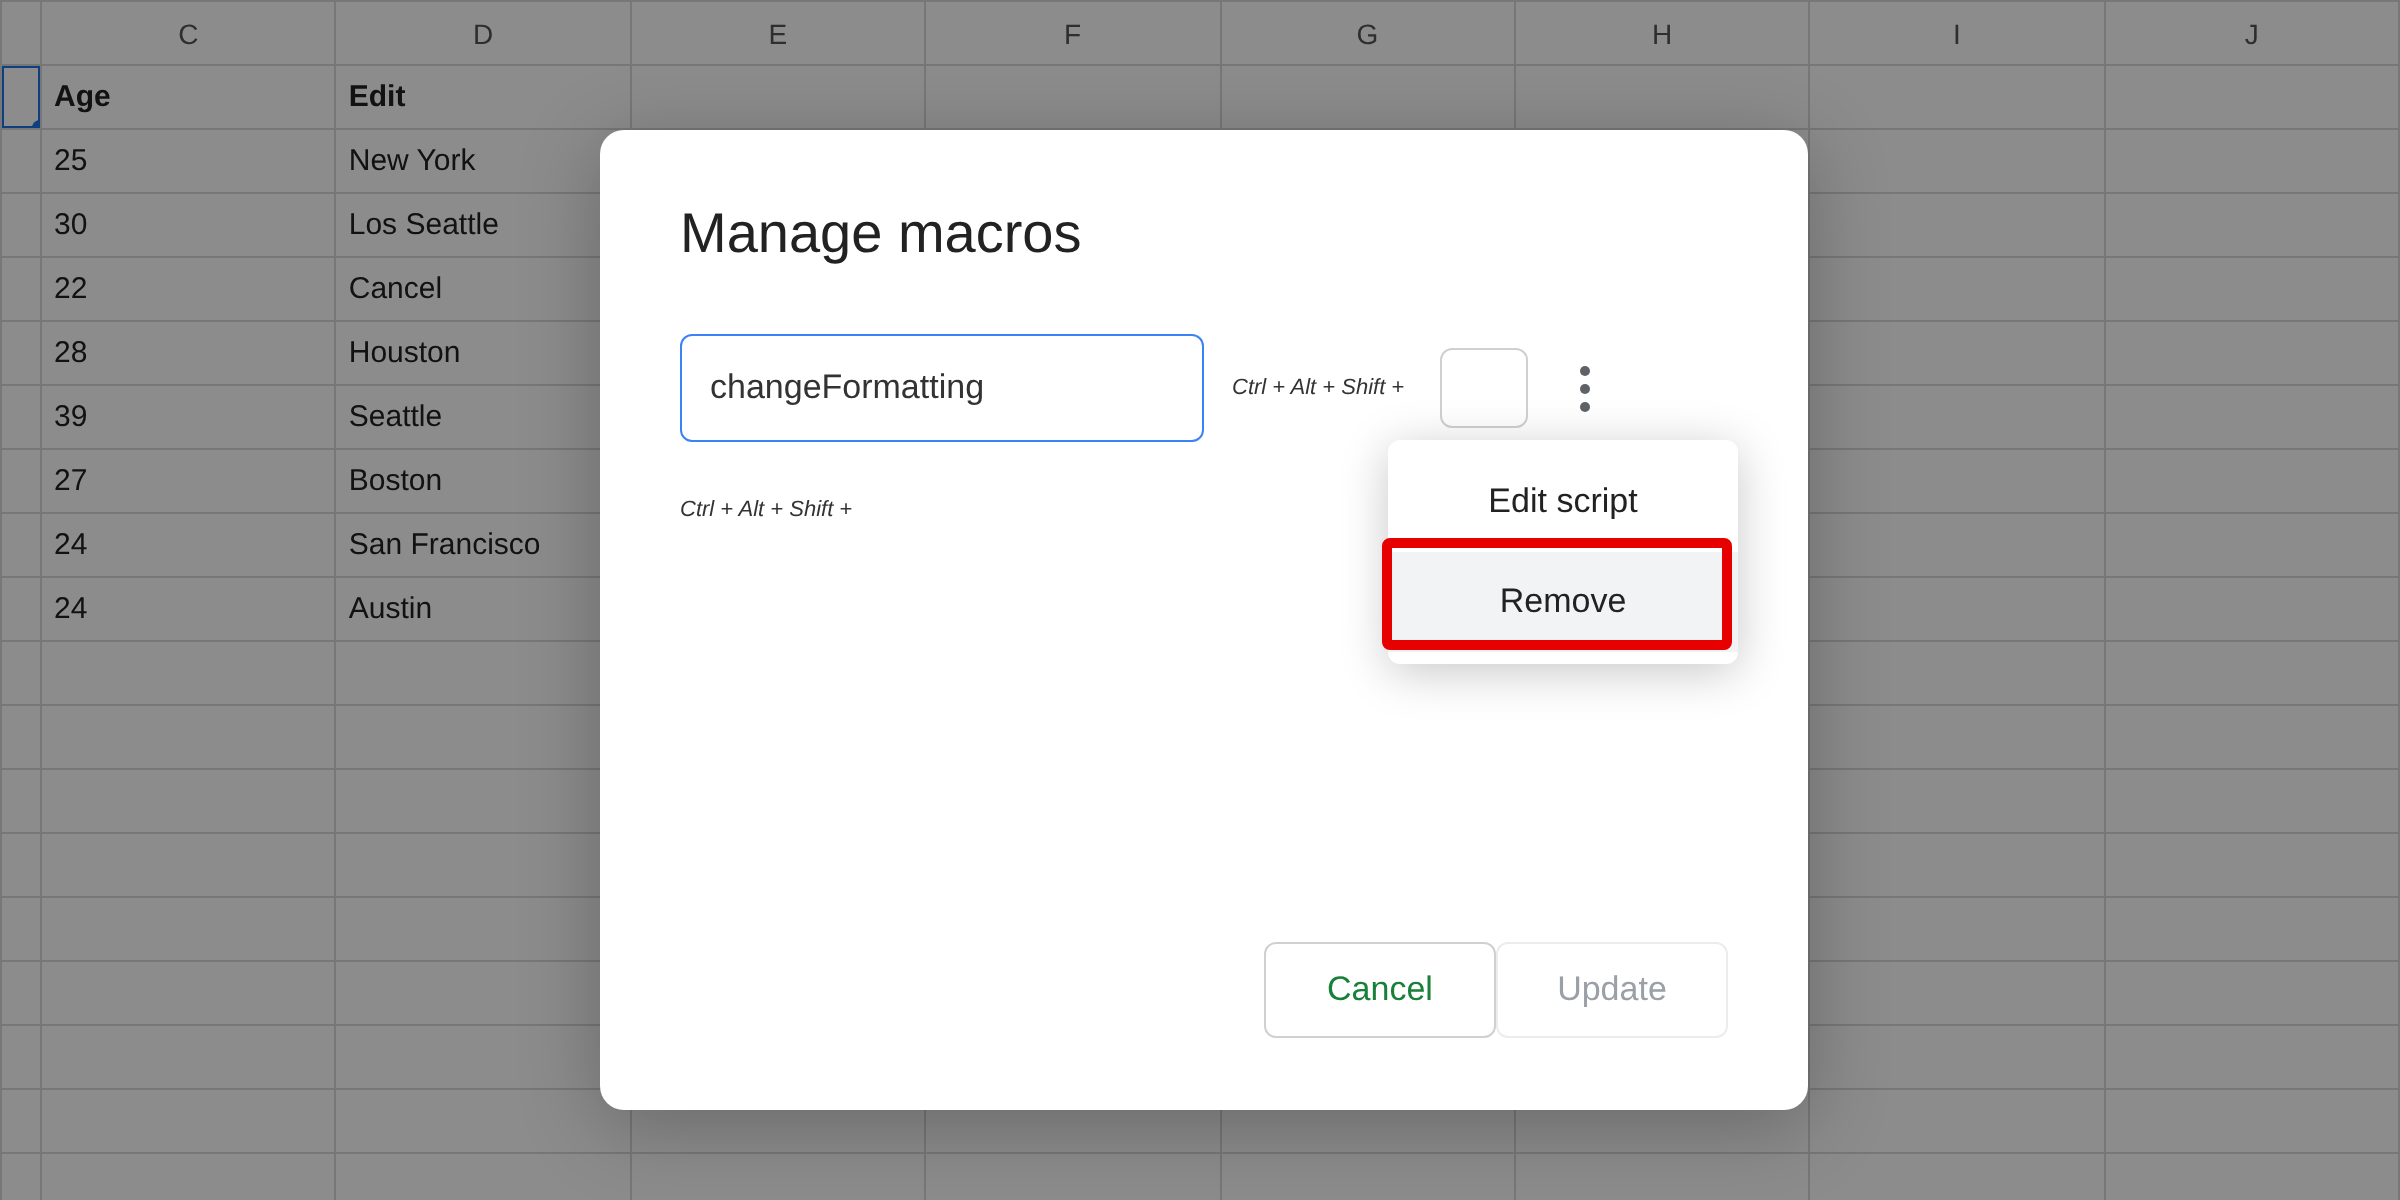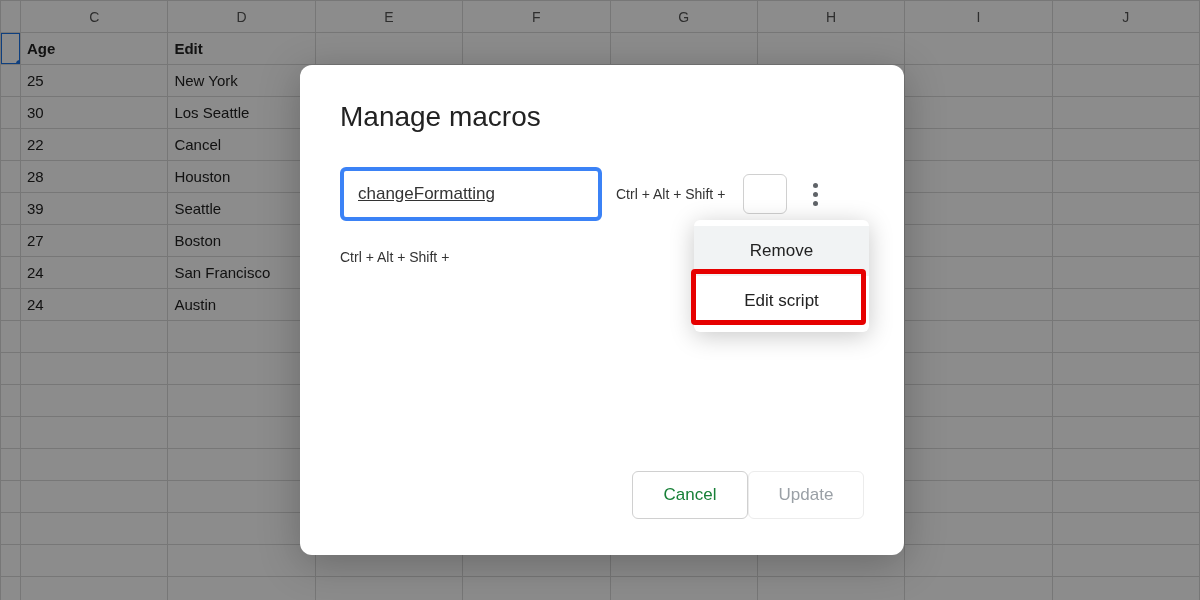--- a/index.html
+++ b/index.html
@@ -27,24 +27,24 @@
   .overlay { position:absolute; inset:0; background:rgba(0,0,0,0.45);}
   .dialog {
     position:absolute; left:300px; top:65px; width:604px; height:490px;
     background:#fff; border-radius:12px; box-shadow:0 8px 40px rgba(0,0,0,.25);
     padding:36px 40px;
     font-family: "Google Sans", Arial, sans-serif;
   }
   .dialog h1 { font-size:28px; font-weight:400; color:#222; margin-bottom:34px;}
   .macro-row { display:flex; align-items:center; gap:14px; margin-bottom:28px; position:relative;}
   .macro-name {
-    width:262px; height:54px; border:4px solid #3b82f6; border-radius:6px;
-    padding:0 14px; font-size:17px; color:#333; background:#fff;text-decoration:underline;
-  }
-  .shortcut-label { font-size:14px; color:#333; white-space:nowrap;}
+    width:262px; height:54px; border:1px solid #3b82f6; border-radius:6px;
+    padding:0 14px; font-size:17px; color:#333; background:#fff;
+  }
+  .shortcut-label { font-size:11px; color:#333; white-space:nowrap;font-style:italic;}
   .key-input { width:44px; height:40px; border:1px solid #d0d0d0; border-radius:6px; margin-left:4px; }
   .kebab { width:28px; height:38px; display:flex;flex-direction:column;align-items:center;justify-content:center;gap:4px;cursor:pointer;}
   .kebab span{width:5px;height:5px;background:#5f6368;border-radius:50%;}
   .actions { position:absolute; right:40px; bottom:36px; display:flex; }
   .btn { min-width:116px; height:48px; border:1px solid #d0d0d0; border-radius:6px; background:#fff; font-size:17px; cursor:pointer; font-family:inherit;}
   .btn-cancel { color:#188038; font-weight:500;}
   .btn-update { color:#9aa0a6; border-color:#ececec; background:#fff;}
   
   .menu {
     position:absolute; left:694px; top:220px; width:175px;
@@ -296,17 +296,17 @@
     <span class="shortcut-label">Ctrl + Alt + Shift +</span>
   </div>
 
   <div class="actions">
     <button class="btn btn-cancel">Cancel</button>
     <button class="btn btn-update">Update</button>
   </div>
 </div>
 
 <div class="menu">
+  <div class="menu-item">Edit script</div>
   <div class="menu-item highlight">Remove</div>
-  <div class="menu-item">Edit script</div>
 </div>
 
 <div class="red-box"></div>
 
 </body></html>

